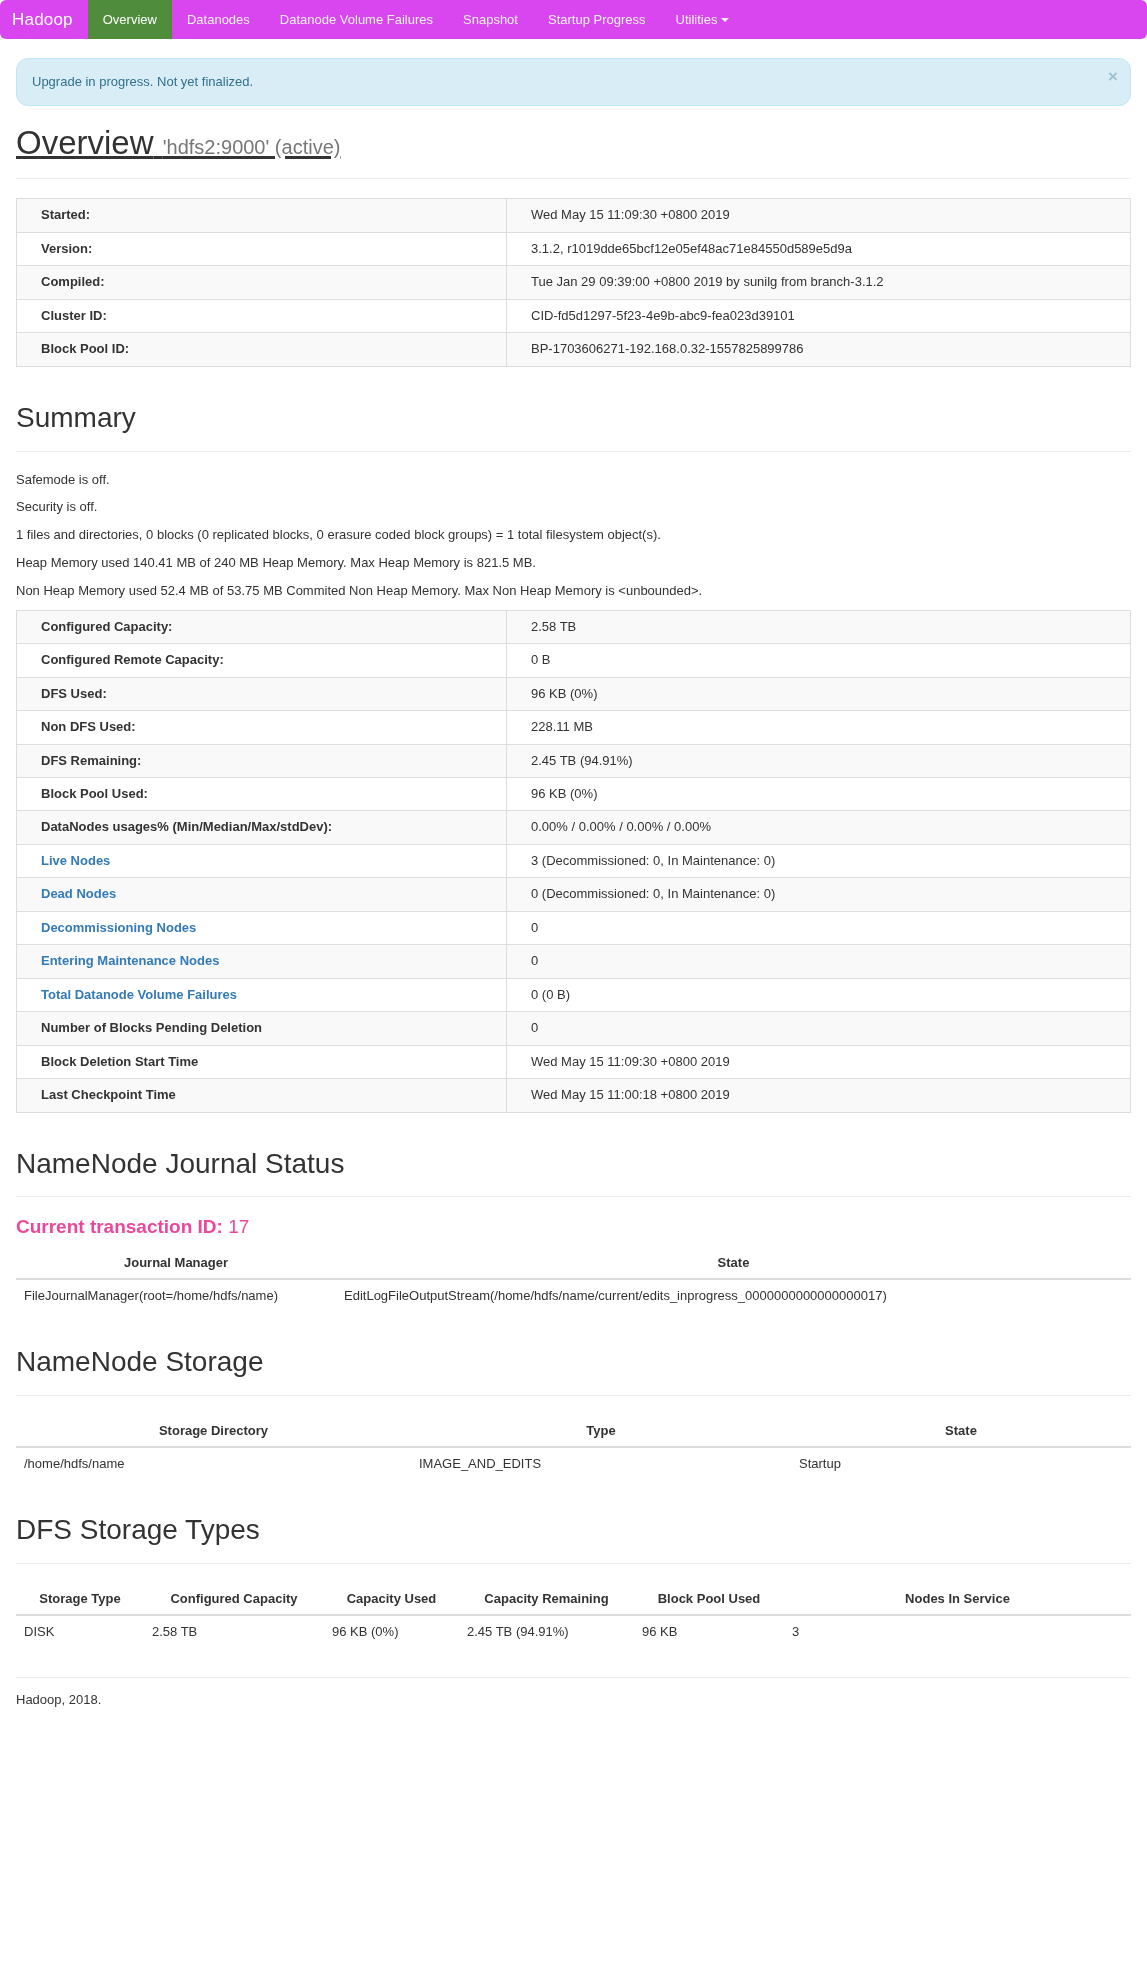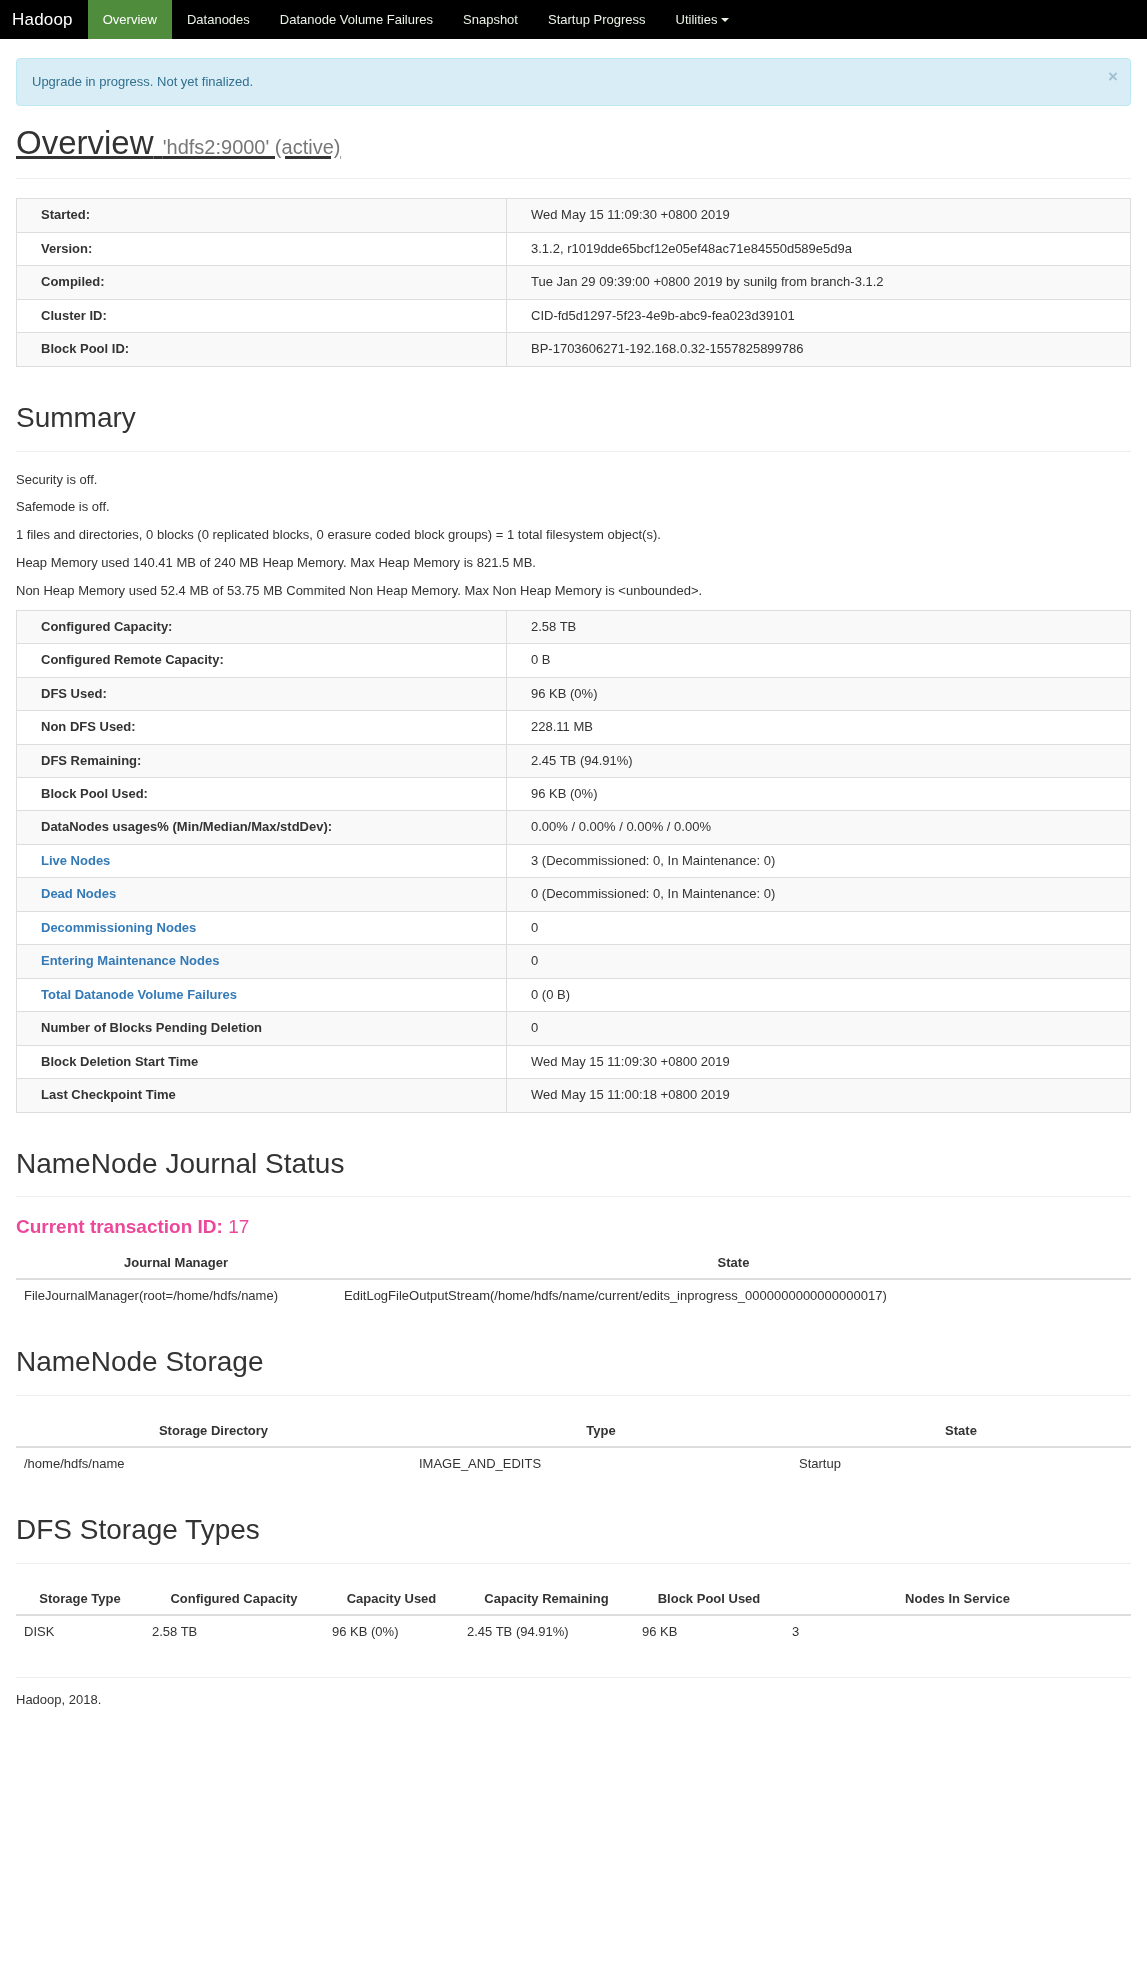--- a/index.html
+++ b/index.html
@@ -11,25 +11,26 @@
     font-size: 13px;
     color: #333333;
     -webkit-font-smoothing: antialiased;
   }
   body { width: 1147px; }
 
   
   .navbar {
     width: 100%;
     height: 39px;
-    background: #000000;
+    background: #d946ef;
     display: flex;
     align-items: center;
     font-size: 0;
     white-space: nowrap;
+    border-radius: 6px;
   }
   .navbar-brand {
     color: #ffffff;
     font-size: 17px;
     line-height: 39px;
     padding: 0 15px 0 12px;
     text-decoration: none;
     display: inline-block;
     letter-spacing: .2px;
   }
@@ -60,21 +61,21 @@
     padding: 0 8px;
   }
 
   
   .alert-info {
     margin-top: 19px;
     margin-bottom: 19px;
     padding: 14px 35px 14px 15px;
     background: #d9edf7;
     border: 1px solid #bce8f1;
-    border-radius: 4px;
+    border-radius: 12px;
     color: #31708f;
     font-size: 13px;
     position: relative;
     line-height: 1.4;
   }
   .alert-close {
     position: absolute;
     top: 9px; right: 12px;
     font-size: 17px;
     font-weight: bold;
@@ -236,22 +237,22 @@
       <tr>
         <td class="k">Block Pool ID:</td>
         <td class="v">BP-1703606271-192.168.0.32-1557825899786</td>
       </tr>
     </tbody>
   </table>
 
   <h2 class="sec-h2">Summary</h2>
   <hr class="rule">
 
+  <p class="para">Safemode is off.</p>
   <p class="para first">Security is off.</p>
-  <p class="para">Safemode is off.</p>
   <p class="para">1 files and directories, 0 blocks (0 replicated blocks, 0 erasure coded block groups) = 1 total filesystem object(s).</p>
   <p class="para">Heap Memory used 140.41 MB of 240 MB Heap Memory. Max Heap Memory is 821.5 MB.</p>
   <p class="para">Non Heap Memory used 52.4 MB of 53.75 MB Commited Non Heap Memory. Max Non Heap Memory is &lt;unbounded&gt;.</p>
 
   <table class="tbl bordered">
     <tbody>
       <tr>
         <td class="k">Configured Capacity:</td>
         <td class="v">2.58 TB</td>
       </tr>

